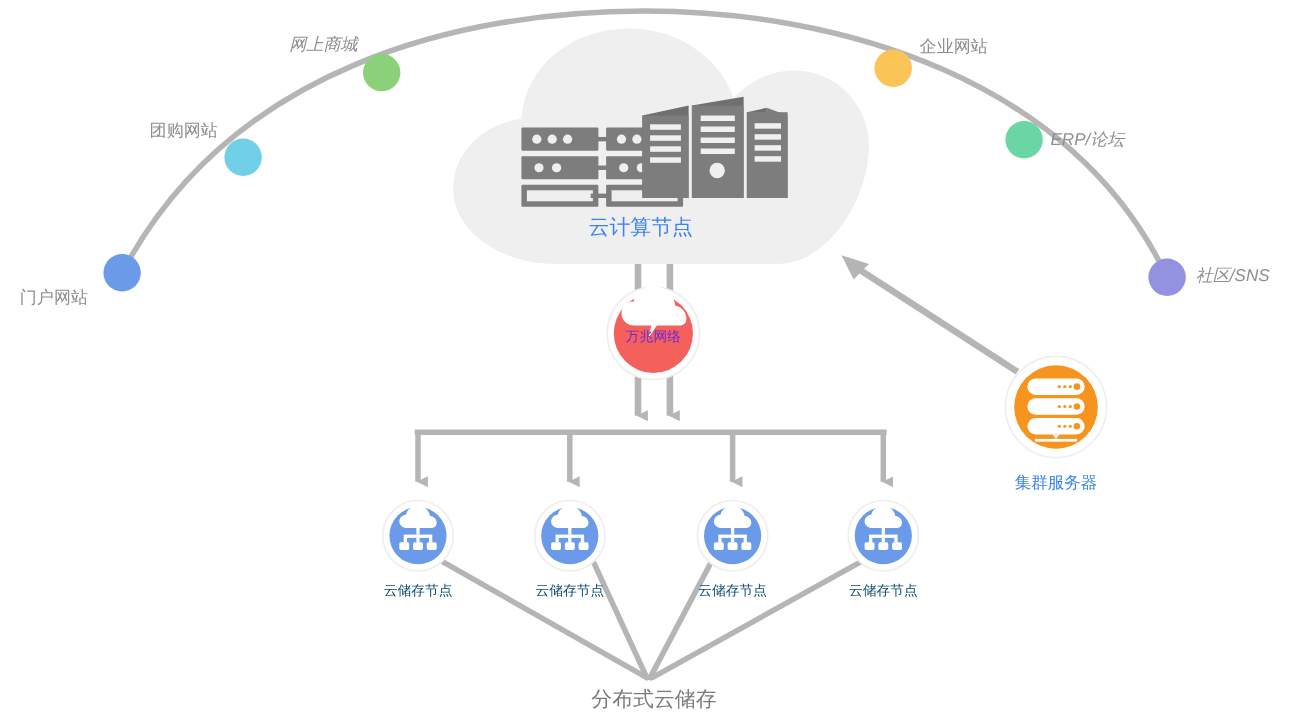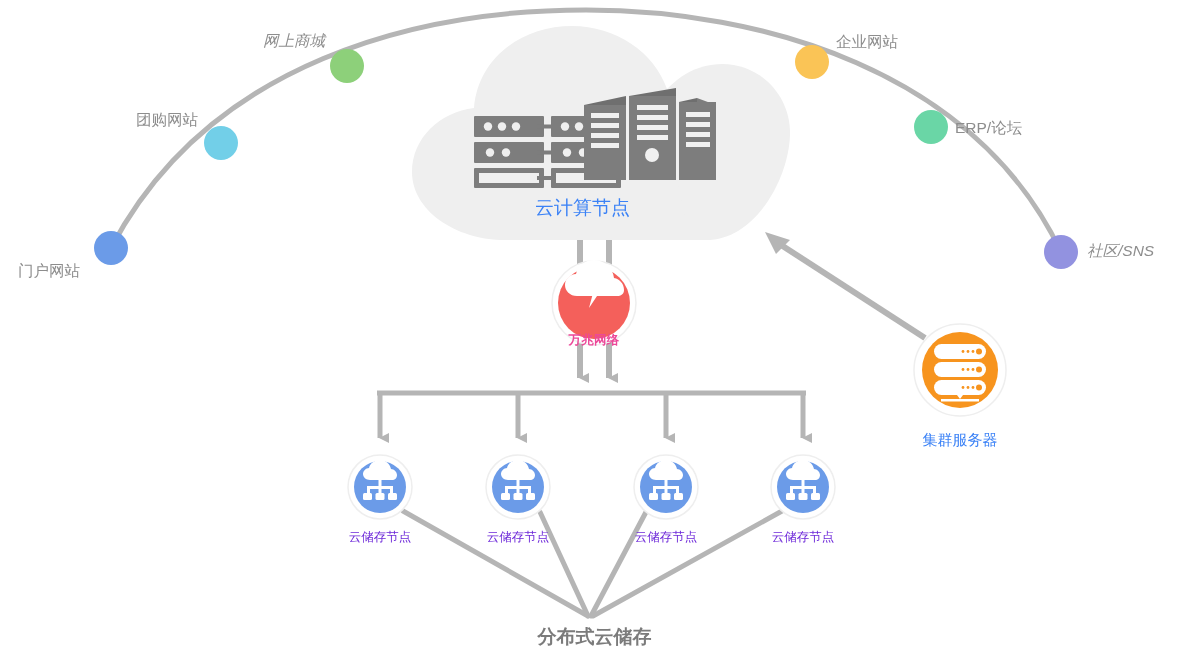--- a/index.html
+++ b/index.html
@@ -31,28 +31,27 @@
     font-size: 15px;
     line-height: 1;
   }
   .lbl-arc { font-size: 15.5px; }
   .lbl-cloud {
     font-size: 19px;
     color: #3b82f6;
   }
   .lbl-badge {
     font-size: 12.5px;
-    color: #ec4899;
-    font-weight: bold;
+    color: #6d28d9;
+    font-weight: normal;
     letter-spacing: 0.2px;
-    margin-top: 34px;
   }
   .lbl-store {
     font-size: 12.5px;
-    color: #6d28d9;
+    color: #0c4a6e;
     text-align: center;
   }
   .lbl-cluster {
     font-size: 15px;
     color: #3b82f6;
   }
   .lbl-bottom {
     font-size: 19px;
     color: #7b7b7b;
   }
@@ -279,29 +278,29 @@
         <rect x="941" y="399" width="38" height="2.5"></rect>
         <path d="M957,395 L963,395 L960,399 Z"></path>
       </g>
     </g>
   </svg>
 
   <div class="lbl lbl-arc" style="left:18px; top:231px;margin-top:32px;">门户网站</div>
   <div class="lbl lbl-arc" style="left:136px; top:112px;">团购网站</div>
   <div class="lbl lbl-arc" style="left:263px; top:33px;font-style:italic;">网上商城</div>
   <div class="lbl lbl-arc" style="left:836px; top:36px;font-family:Liberation Mono, monospace;">企业网站</div>
-  <div class="lbl lbl-arc" style="left:955px; top:120px;">ERP/论坛</div>
+  <div class="lbl lbl-arc" style="left:955px; top:120px;font-style:italic;">ERP/论坛</div>
   <div class="lbl lbl-arc" style="left:1087px; top:243px;font-style:italic;">社区/SNS</div>
 
   <div class="lbl lbl-cloud" style="left:535px; top:198px;">云计算节点</div>
 
   <div class="lbl lbl-badge" style="left:562px; top:300px; width:64px; text-align:center;">万兆网络</div>
 
   <div class="lbl lbl-store" style="left:340px; top:531px; width:80px;">云储存节点</div>
   <div class="lbl lbl-store" style="left:478px; top:531px; width:80px;">云储存节点</div>
   <div class="lbl lbl-store" style="left:626px; top:531px; width:80px;">云储存节点</div>
   <div class="lbl lbl-store" style="left:763px; top:531px; width:80px;">云储存节点</div>
 
   <div class="lbl lbl-cluster" style="left:900px; top:432px; width:120px; text-align:center;">集群服务器</div>
 
-  <div class="lbl lbl-bottom" style="left:0px; top:627px; width:1189px; text-align:center;font-weight:bold;">分布式云储存</div>
+  <div class="lbl lbl-bottom" style="left:0px; top:627px; width:1189px; text-align:center;">分布式云储存</div>
 
 </div>
 
 </body></html>

